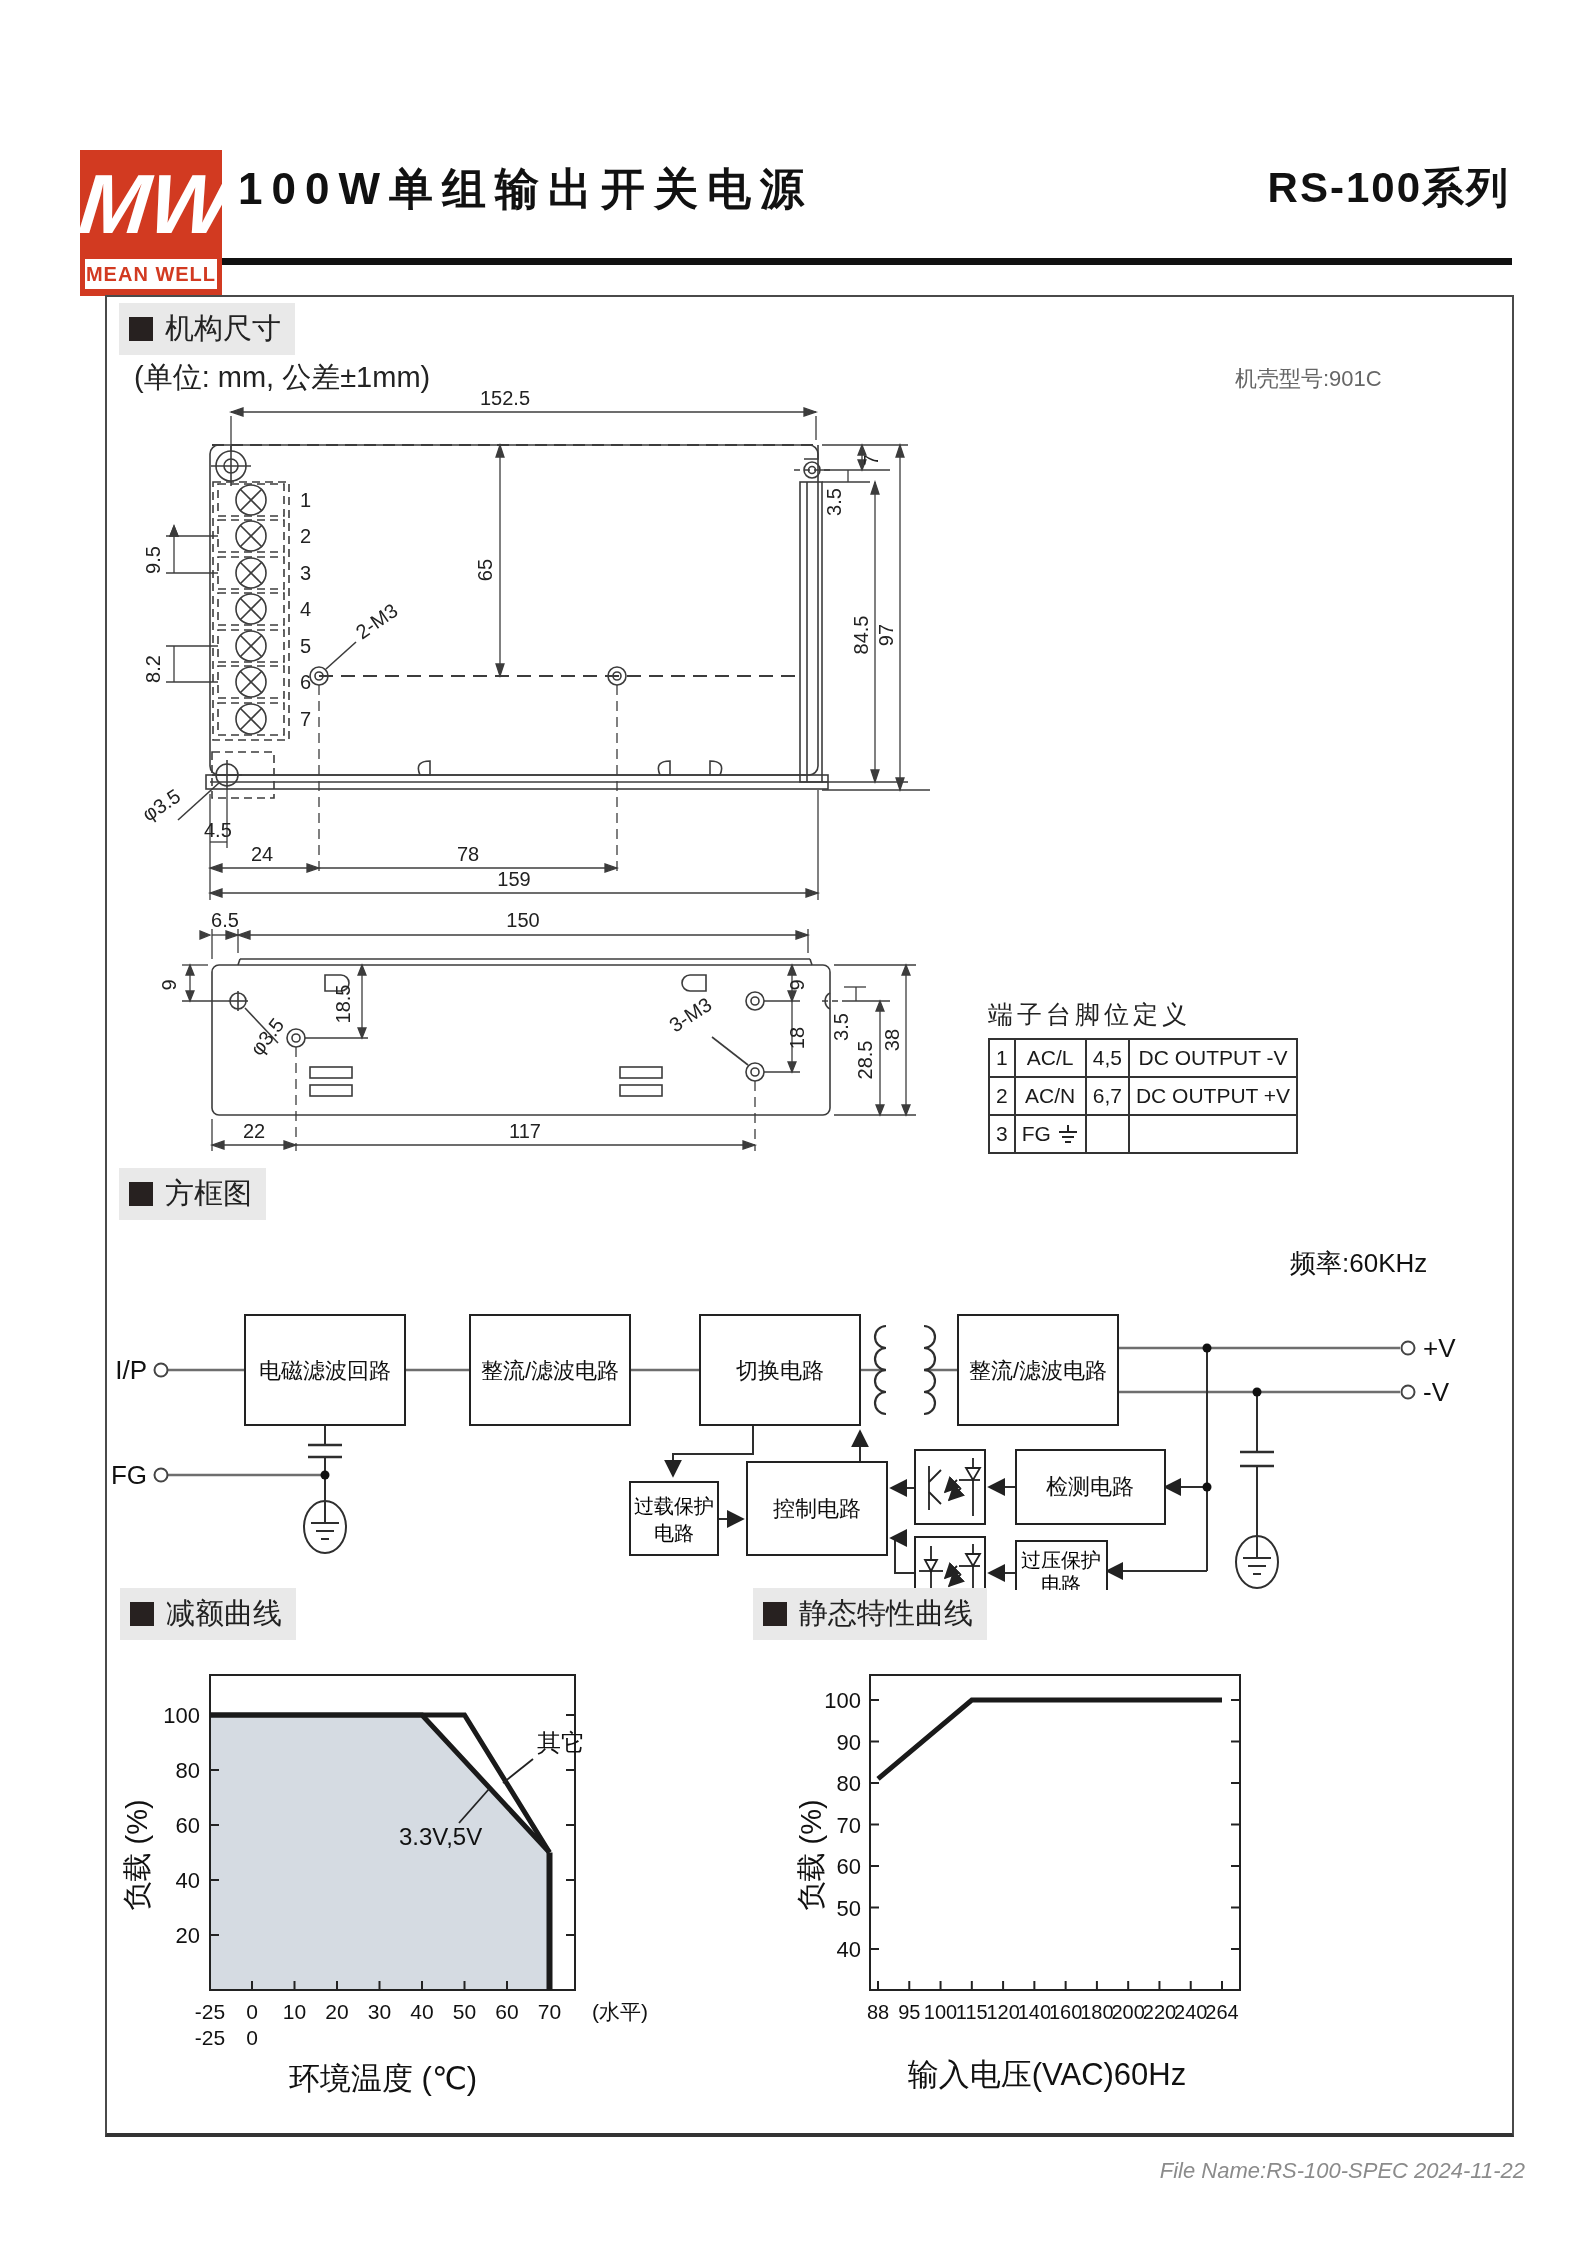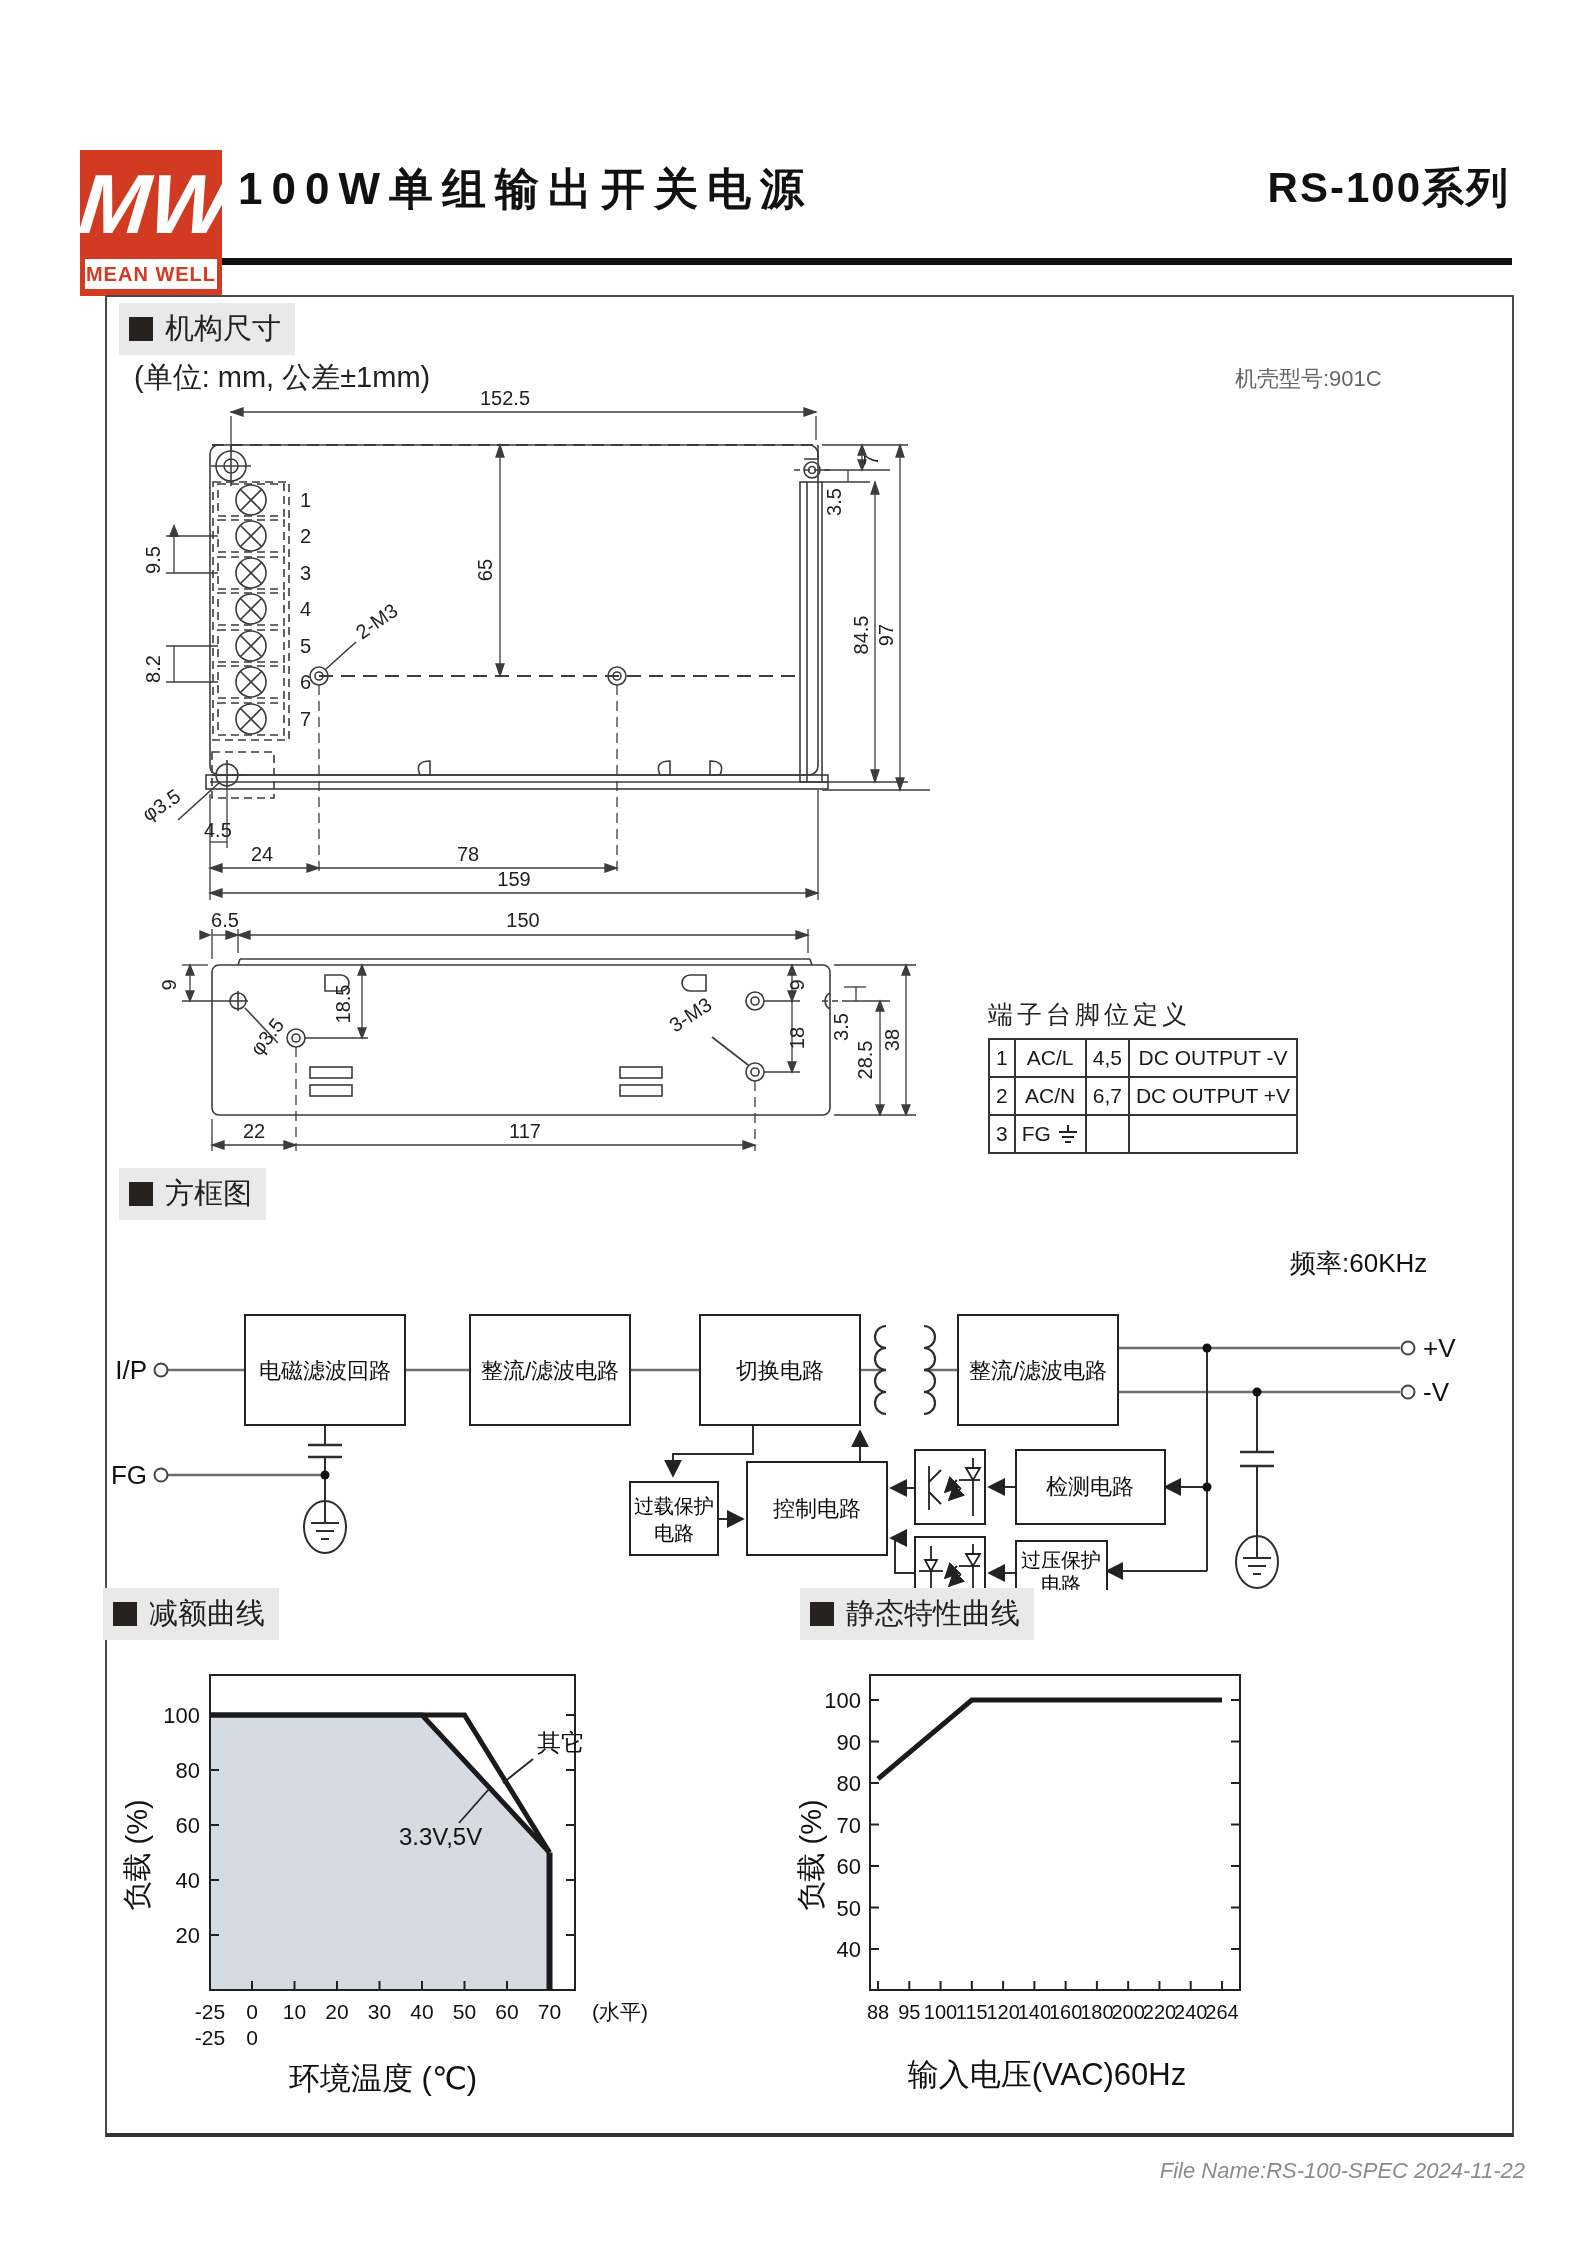--- a/index.html
+++ b/index.html
@@ -494,25 +494,25 @@
       <path d="M820,330 l12,0 l-6,11 z" fill="#fff"></path>
         <line x1="814" y1="341" x2="838" y2="341"></line>
       <line x1="826" y1="316" x2="826" y2="330"></line>
         <line x1="826" y1="341" x2="826" y2="369"></line>
       <line x1="852" y1="336" x2="840" y2="348" marker-end="url(#arr)"></line>
       <line x1="856" y1="344" x2="844" y2="356" marker-end="url(#arr)"></line>
     </g>
   </g>
 </svg>
 
-<div class="abs sec" style="left:103px;top:1588px;">
+<div class="abs sec" style="left:120px;top:1588px;">
   <span class="sq"></span>
   <span>减额曲线</span>
 </div>
-<div class="abs sec" style="left:800px;top:1588px;">
+<div class="abs sec" style="left:753px;top:1588px;">
   <span class="sq"></span>
   <span>静态特性曲线</span>
 </div>
 
 <svg id="chartA" class="abs" style="left:115px;top:1655px;" width="690" height="470" viewBox="0 0 690 470">
     <polygon points="95,60 307,60 434.5,197.5 434.5,335 95,335" fill="#d5dbe2" stroke="none"></polygon>
     <rect x="95" y="20" width="365" height="315" fill="none" stroke="#222" stroke-width="2"></rect>
     <line x1="95" y1="280" x2="104" y2="280" stroke="#222" stroke-width="2"></line>
     <line x1="451" y1="280" x2="460" y2="280" stroke="#222" stroke-width="2"></line>
     <text x="85" y="288" text-anchor="end" font-size="22" fill="#111">20</text>

